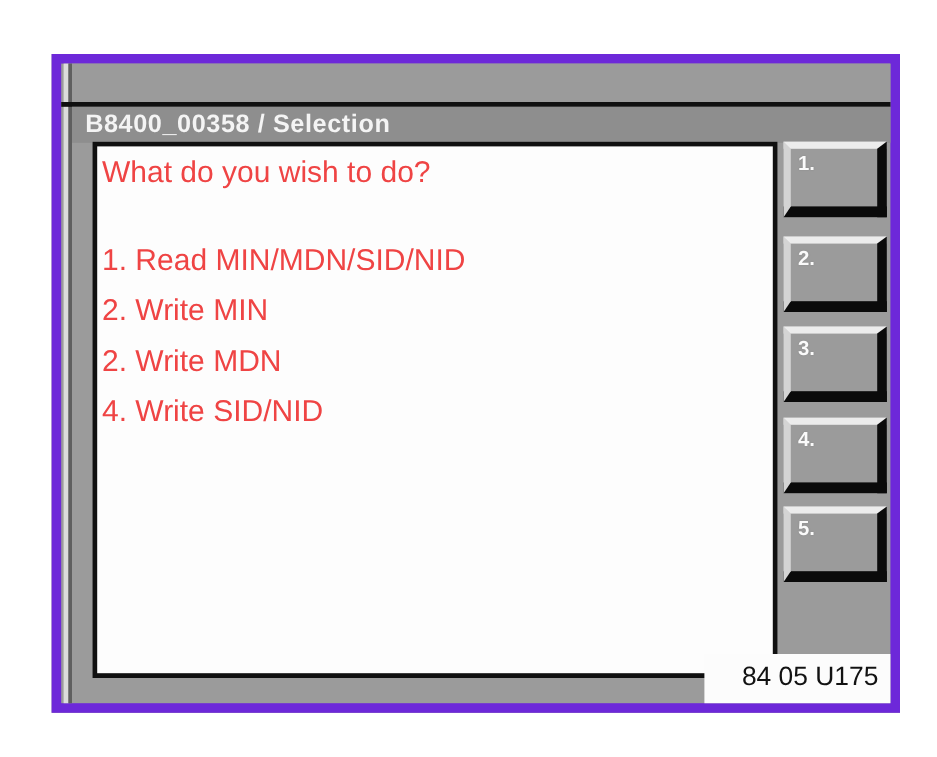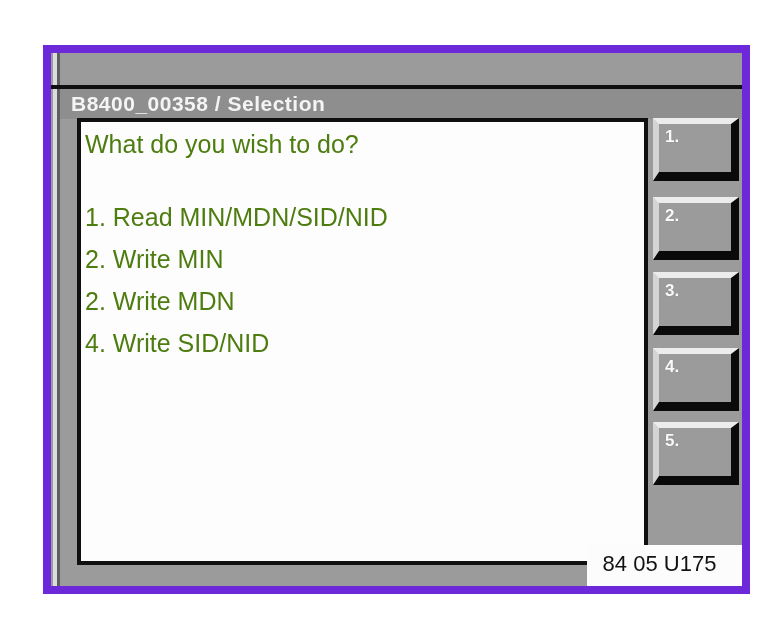--- a/index.html
+++ b/index.html
@@ -78,21 +78,21 @@
   .content {
     position: absolute;
     left: 26px;
     top: 65px;
     width: 571px;
     height: 447px;
     box-sizing: border-box;
     background: #fdfdfd;
     border: 4px solid #101010;
     padding: 2px 4px;
-    color: #4d7c0f;
+    color: #ef4444;
     font-size: 25px;
   }
   .prompt-line {
     line-height: 40px;
     white-space: nowrap;
   }
   .blank-line {
     height: 32px;
   }
   .menu-line {
@@ -131,21 +131,21 @@
   .status {
     position: absolute;
     left: 536px;
     top: 492px;
     right: 0;
     height: 41px;
     background: #fcfcfc;
     color: #121212;
     font-size: 22px;
     line-height: 38px;
-    text-align: center;
+    text-align: right;
     padding-right: 10px;
     box-sizing: border-box;
     white-space: nowrap;
   }
 </style>
 </head>
 <body>
 
 <div class="page">
   <div class="frame">

